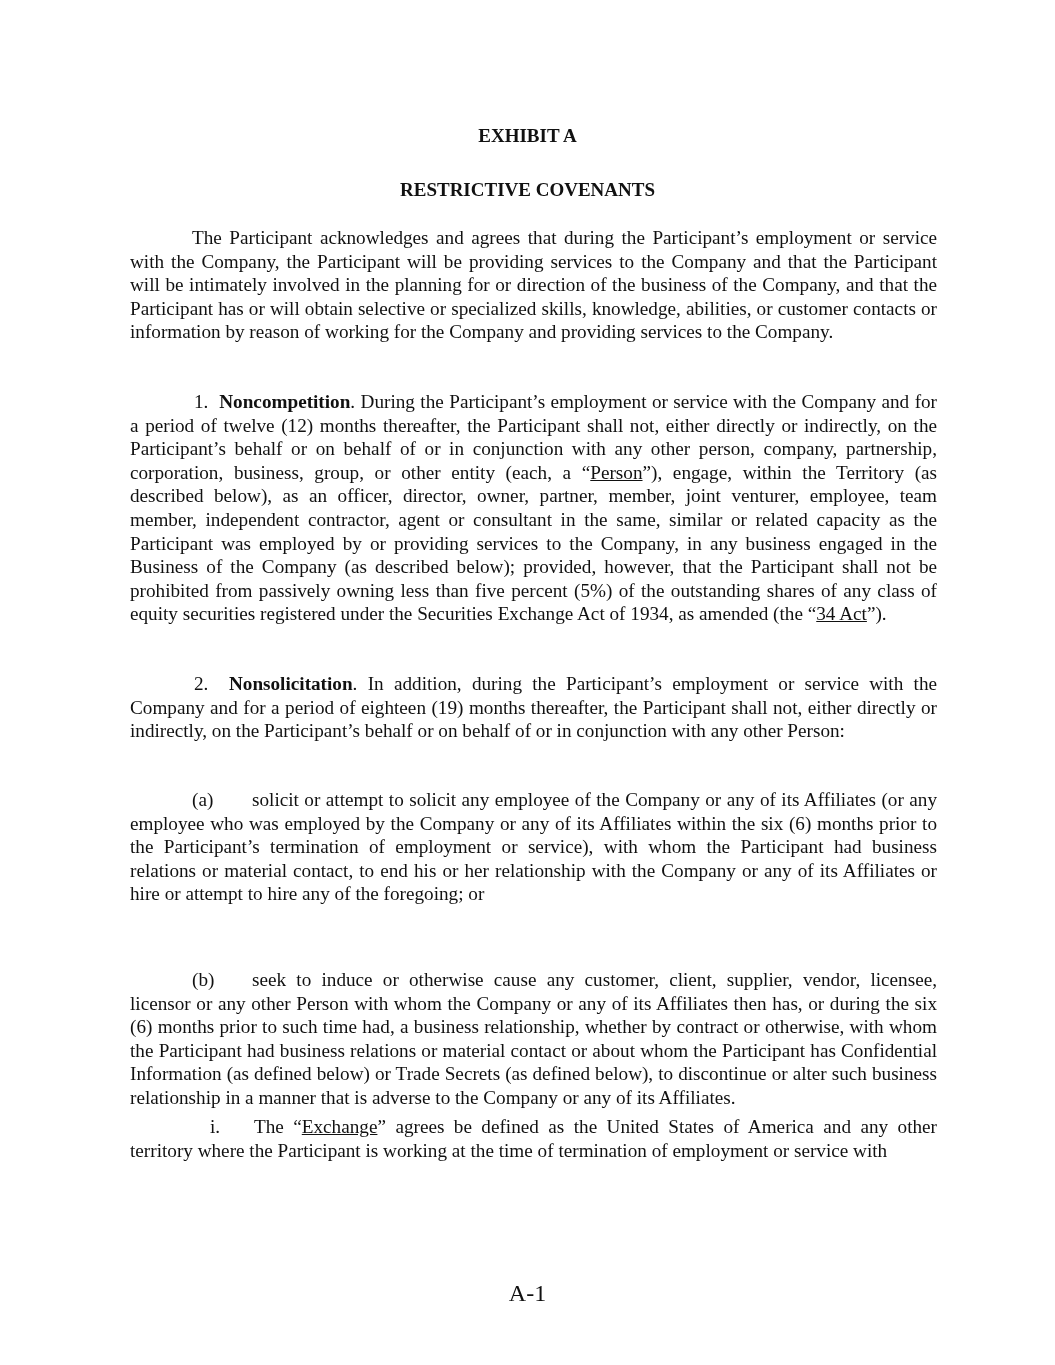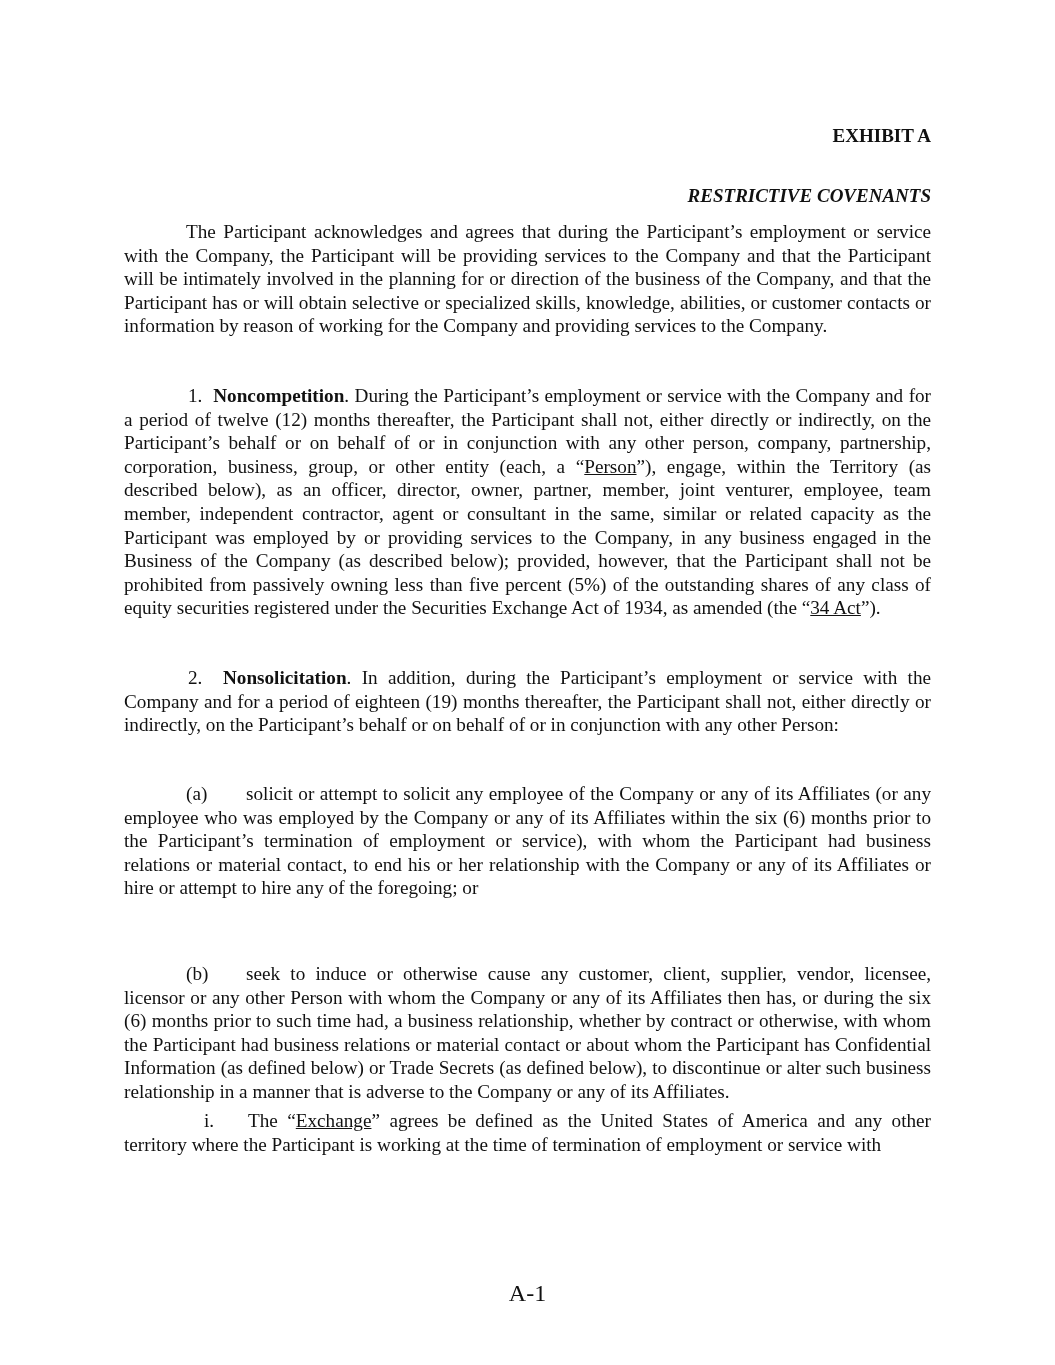--- a/index.html
+++ b/index.html
@@ -18,32 +18,32 @@
     .page {
       position: absolute;
       left: 124px;
       top: 0;
       width: 807px;
     }
     .title {
       position: absolute;
       left: 0;
       width: 807px;
-      text-align: right;
+      text-align: center;
       font-weight: bold;
       font-size: 19px;
       line-height: 24px;
     }
     .t1 { top: 124px; }
-    .t2 { top: 184px; font-style: italic; }
+    .t2 { top: 178px; }
     .para {
       position: absolute;
       left: 0;
       width: 807px;
-      margin: 0;
+      margin: 6px;
       font-size: 19.2px;
       line-height: 23.6px;
       text-align: justify;
       text-align-last: left;
     }
     .p-intro { top: 220px; text-indent: 62px; }
     .p-s1 { top: 384px; text-indent: 32px; }
     .p-s2 { top: 666px; text-indent: 32px; }
     .p-a { top: 782px; text-indent: 62px; }
     .p-b { top: 962px; text-indent: 62px; }

